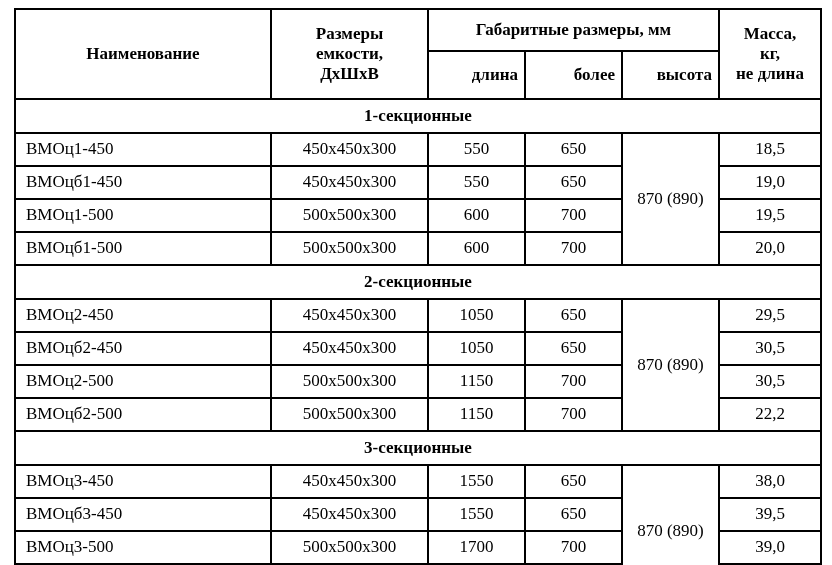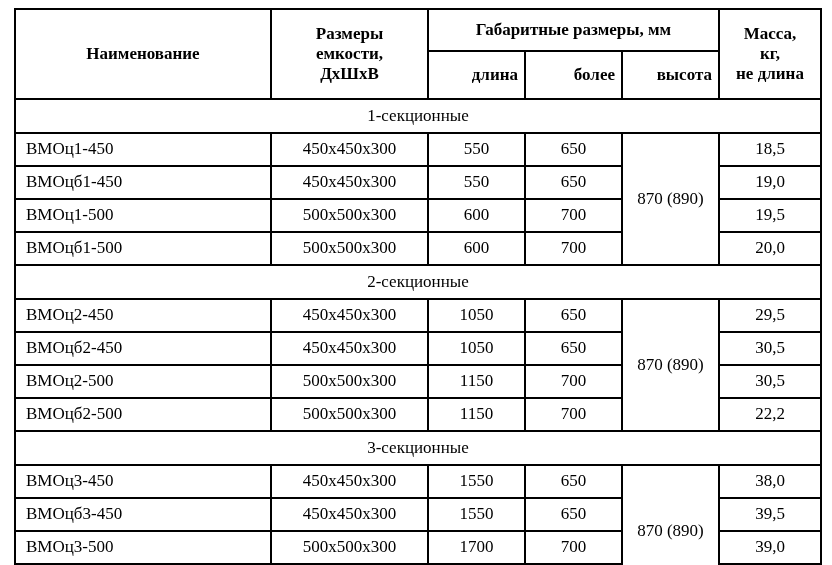--- a/index.html
+++ b/index.html
@@ -41,21 +41,21 @@
     white-space: pre-line;
   }
   .spec-table thead tr.head-top th {
     height: 38px;
   }
   .spec-table thead tr.head-sub th {
     height: 44px;
     text-align: right;
   }
   .spec-table td.section {
-    font-weight: normal;
+    font-weight: bold;
     height: 30px;
   }
   .spec-table td.data-cell {
     height: 29px;
   }
   .spec-table td.name-cell {
     text-align: left;
     padding-left: 10px;
   }
 </style>

